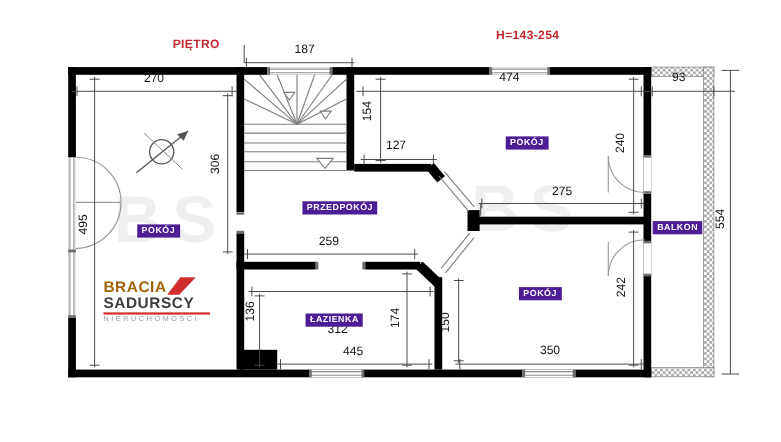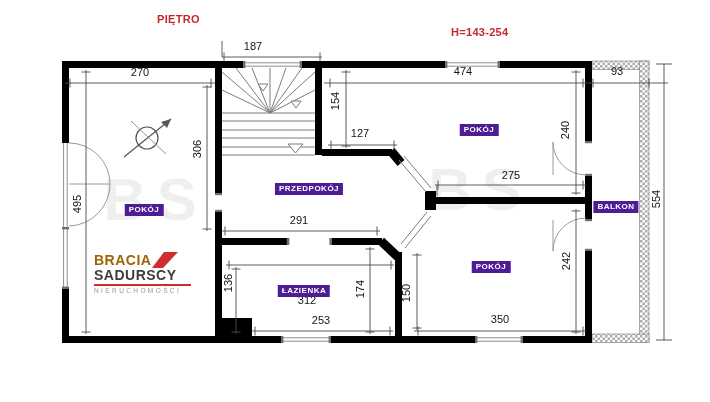--- a/index.html
+++ b/index.html
@@ -227,32 +227,32 @@
         <line x1="365.5" y1="332" x2="374.5" y2="332"></line>
       <line x1="417" y1="253" x2="417" y2="330"></line>
       <line x1="412.5" y1="255" x2="421.5" y2="255"></line>
         <line x1="412.5" y1="328" x2="421.5" y2="328"></line>
       <line x1="664" y1="64" x2="664" y2="340"></line>
       <line x1="656" y1="64" x2="672" y2="64"></line>
         <line x1="656" y1="340" x2="672" y2="340"></line>
     </g>
   </svg>
 
-  <div class="red-label" style="left:109px;top:14px;padding-left:48px;">PIĘTRO</div>
+  <div class="red-label" style="left:109px;top:36px;padding-left:48px;">PIĘTRO</div>
   <div class="red-label" style="left:451px;top:27px;">H=143-254</div>
 
   <div class="dim" style="left:140px;top:72px;">270</div>
-  <div class="dim" style="left:253px;top:46px;text-align:right;">187</div>
+  <div class="dim" style="left:277px;top:46px;text-align:right;">187</div>
   <div class="dim" style="left:463px;top:71px;">474</div>
   <div class="dim" style="left:617px;top:71px;">93</div>
   <div class="dim" style="left:360px;top:133px;">127</div>
   <div class="dim" style="left:511px;top:175px;">275</div>
-  <div class="dim" style="left:299px;top:220px;">291</div>
+  <div class="dim" style="left:299px;top:220px;">259</div>
   <div class="dim" style="left:307px;top:254px;margin-top:46px;">312</div>
-  <div class="dim" style="left:321px;top:320px;">253</div>
+  <div class="dim" style="left:321px;top:320px;">445</div>
   <div class="dim" style="left:476px;top:319px;margin-left:24px;">350</div>
 
   <div class="dim v" style="left:77px;top:204px;">495</div>
   <div class="dim v" style="left:197px;top:149px;">306</div>
   <div class="dim v" style="left:335px;top:101px;">154</div>
   <div class="dim v" style="left:565px;top:130px;">240</div>
   <div class="dim v" style="left:566px;top:261px;">242</div>
   <div class="dim v" style="left:228px;top:283px;">136</div>
   <div class="dim v" style="left:360px;top:289px;">174</div>
   <div class="dim v" style="left:406px;top:293px;">150</div>

